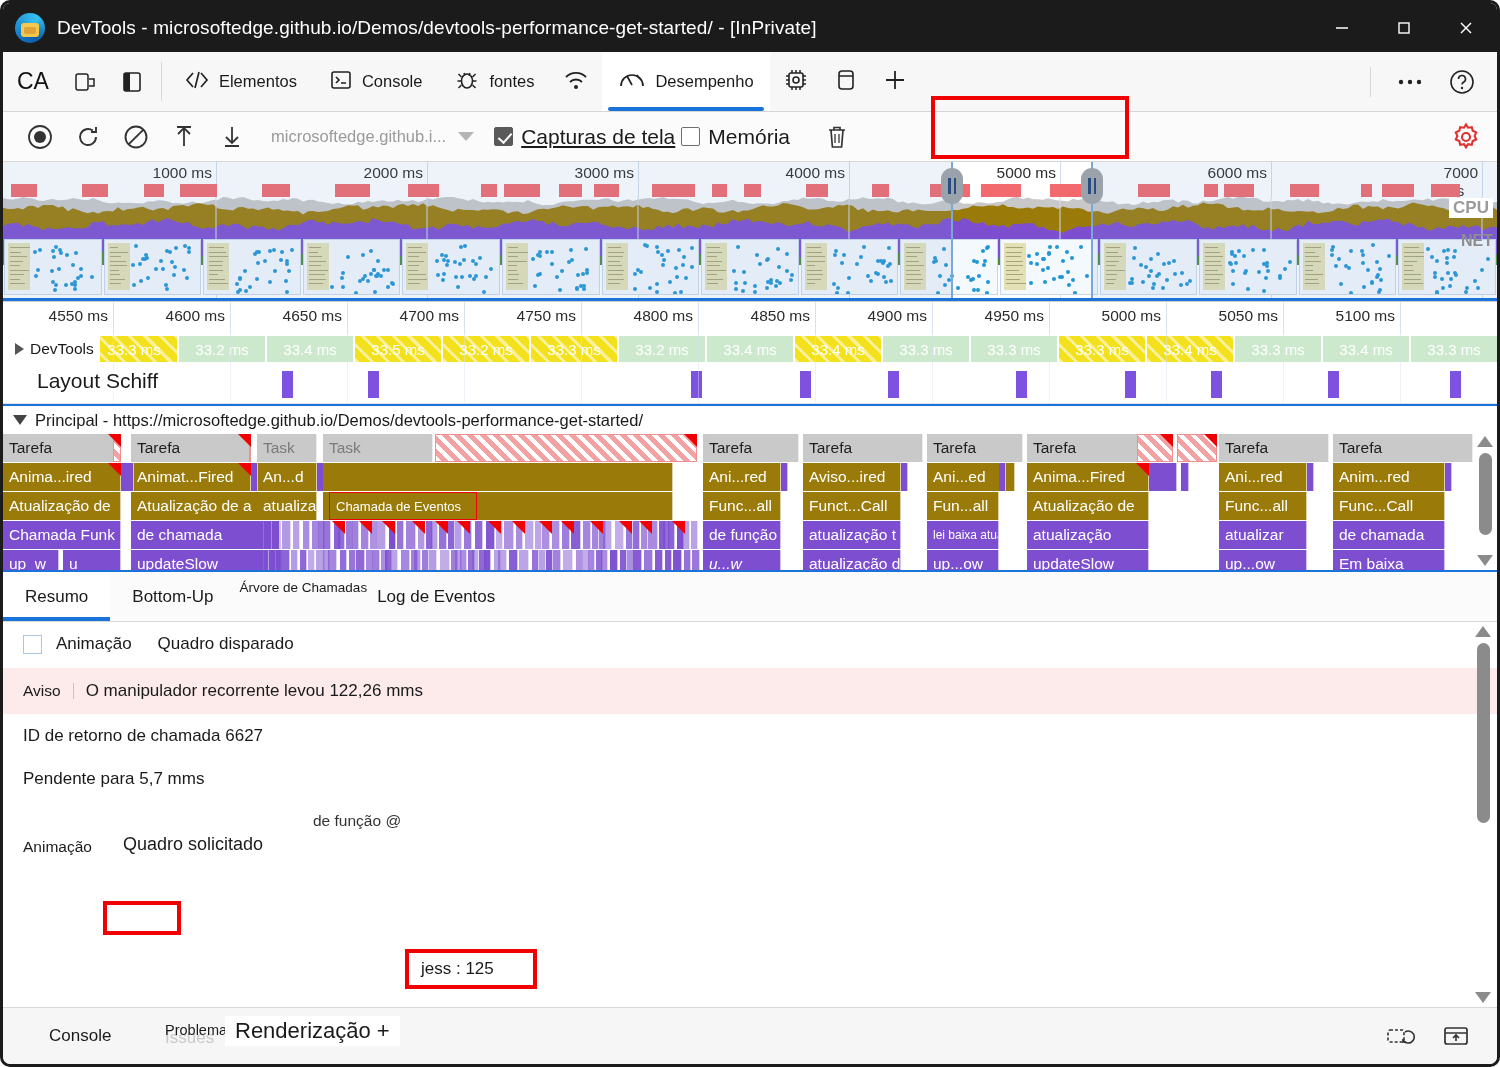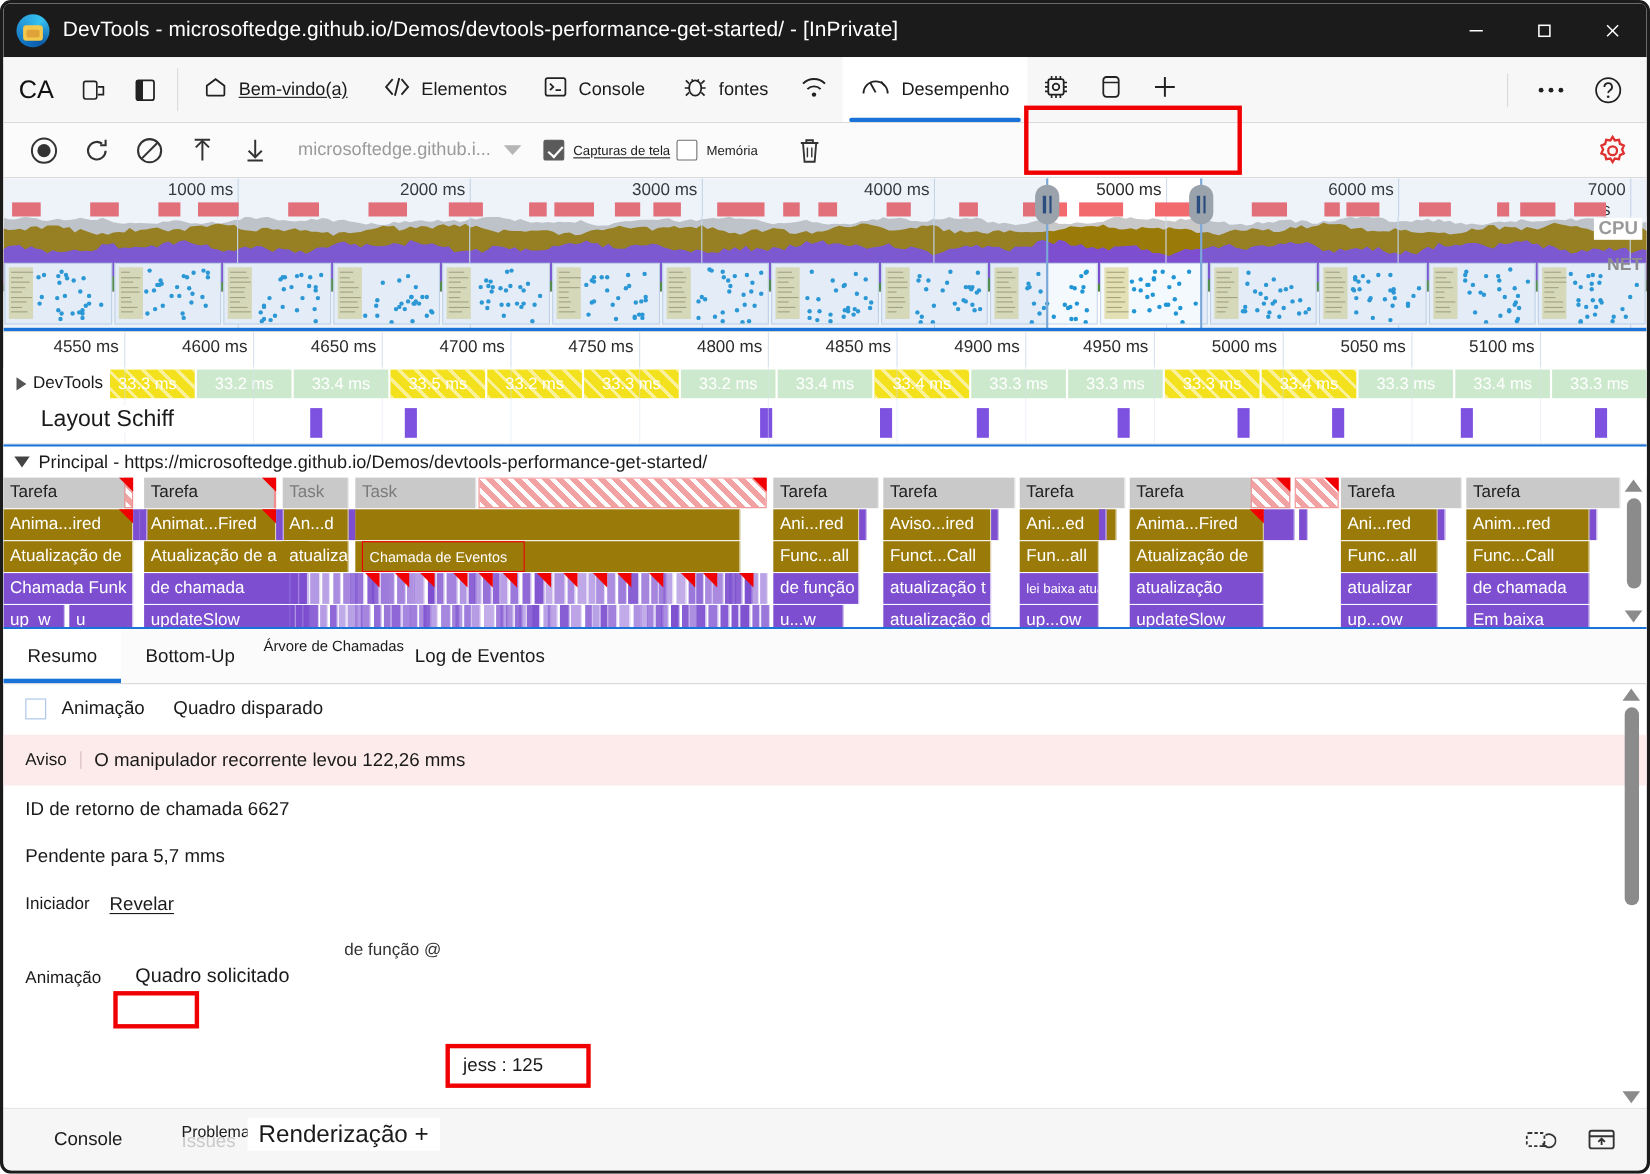--- a/index.html
+++ b/index.html
@@ -46,21 +46,21 @@
   .captoolbar { height:50px; flex:0 0 50px; background:#fbfbfb; display:flex; align-items:center;
      gap:2px; border-bottom:1px solid #d6d6d6; padding-left:14px; position:relative;}
   .cicon { width:46px; height:40px; display:flex; align-items:center; justify-content:center; }
   .urlsel { display:flex; align-items:center; gap:12px; margin-left:14px; }
   .urlsel .u { font-size:16.5px; color:#9a9a9a; }
   .caret { width:0;height:0;border-left:8px solid transparent;border-right:8px solid transparent;border-top:9px solid #b5b5b5;}
   .chk { display:flex; align-items:center; gap:8px; margin-left:18px; }
   .box { width:19px;height:19px;border:1.6px solid #6f6f6f;background:#fff;border-radius:2px;position:relative;}
   .box.on { background:#5a5a5a; border-color:#5a5a5a; }
   .box.on:after{content:"";position:absolute;left:5.5px;top:1.5px;width:6px;height:11px;border:solid #fff;border-width:0 2.4px 2.4px 0;transform:rotate(42deg);}
-  .chk .t { font-size:12px; }
+  .chk .t { font-size:21px; }
   .chk .t.und { text-decoration:underline; text-underline-offset:2px;}
   .trash { margin-left:22px; }
   .gear-right { position:absolute; right:14px; top:8px; }
 
   
   .overview { flex:0 0 140px; position:relative; background:#fff; border-bottom:1px solid #cfcfcf; overflow:hidden;}
   .ruler { position:absolute; left:0; right:0; top:0; height:26px; }
   .rtick { position:absolute; top:2px; font-size:15.5px; color:#2b2b2b; transform:translateX(-100%); padding-right:4px;}
   .rline { position:absolute; top:0; bottom:-114px; width:1px; background:#cfdced; }
   .frames-strip { position:absolute; left:0; right:0; top:22px; height:13px;}
@@ -200,28 +200,20 @@
         </svg>
     </div>
     <div class="iconbtn">
       <svg width="26" height="26" viewBox="0 0 26 26">
           <rect x="5" y="4" width="16" height="18" rx="2" fill="none" stroke="#222" stroke-width="1.6"></rect>
           <rect x="5" y="4" width="6" height="18" fill="#222"></rect>
         </svg>
     </div>
     <div class="vsep"></div>
 
-    <div class="tab underlined">
-      <span>
-        <svg width="24" height="24" viewBox="0 0 24 24">
-            <path d="M4 11l8-6 8 6v8a1 1 0 01-1 1H5a1 1 0 01-1-1z" fill="none" stroke="#222" stroke-width="1.6"></path>
-          </svg>
-      </span>
-      <span class="lbl">Bem-vindo(a)</span>
-    </div>
 
     <div class="tab">
       <span>
         <svg width="26" height="22" viewBox="0 0 26 22">
             <path d="M9 4L3 11l6 7M17 4l6 7-6 7" fill="none" stroke="#222" stroke-width="1.7"></path>
             <line x1="15" y1="3" x2="11" y2="19" stroke="#222" stroke-width="1.7"></line>
           </svg>
       </span>
       <span class="lbl">Elementos</span>
     </div>
@@ -1249,21 +1241,21 @@
         <div class="ev purple" style="left: 128px; width: 150px; top: 87px;">de chamada</div>
         <div class="ev purple" style="left: 700px; width: 78px; top: 87px;">de função</div>
         <div class="ev purple" style="left: 800px; width: 98px; top: 87px;">atualização t</div>
         <div class="ev purple sm" style="left: 924px; width: 72px; top: 87px;">lei baixa atualização</div>
         <div class="ev purple" style="left: 1024px; width: 122px; top: 87px;">atualização</div>
         <div class="ev purple" style="left: 1216px; width: 88px; top: 87px;">atualizar</div>
         <div class="ev purple" style="left: 1330px; width: 112px; top: 87px;">de chamada</div>
         <div class="ev purple" style="left: 0px; width: 56px; top: 116px;">up_w</div>
         <div class="ev purple" style="left: 60px; width: 58px; top: 116px;">u</div>
         <div class="ev purple" style="left: 128px; width: 150px; top: 116px;">updateSlow</div>
-        <div class="ev purple" style="left: 700px; width: 64px; top: 116px;">u...w</div>
+        <div class="ev purple" style="left: 700px; width: 78px; top: 116px; font-style: italic;">u...w</div>
         <div class="ev purple" style="left: 800px; width: 98px; top: 116px;">atualização de</div>
         <div class="ev purple" style="left: 924px; width: 72px; top: 116px;">up...ow</div>
         <div class="ev purple" style="left: 1024px; width: 122px; top: 116px;">updateSlow</div>
         <div class="ev purple" style="left: 1216px; width: 88px; top: 116px;">up...ow</div>
         <div class="ev purple" style="left: 1330px; width: 112px; top: 116px;">Em baixa</div>
         <div class="ev purple" style="left: 254px; width: 2px; top: 87px; opacity: 0.54;"></div>
         <div class="ev purple" style="left: 259px; width: 10px; top: 87px; opacity: 0.51;"></div>
         <div class="ev purple" style="left: 270px; width: 6px; top: 87px; opacity: 0.98;"></div>
         <div class="ev purple" style="left: 279px; width: 9px; top: 87px; opacity: 0.58;"></div>
         <div class="ev purple" style="left: 290px; width: 7px; top: 87px; opacity: 0.53;"></div>
@@ -1426,24 +1418,20 @@
         <span>O manipulador recorrente levou 122,26 mms</span>
       </div>
 
       <div class="drow">
           <span>ID de retorno de chamada 6627</span>
         </div>
       <div class="drow">
           <span>Pendente para 5,7 mms</span>
         </div>
 
-      <div class="drow" style="gap:18px;">
-        <span style="font-size:15.5px;">Iniciador</span>
-        <span class="reveal">Revelar</span>
-      </div>
 
       <div class="animrow">
         <span class="a1">Animação</span>
         <span class="a2">Quadro solicitado</span>
         <span class="a3">de função @</span>
       </div>
 
       <div class="scroll-v" style="top:4px;bottom:4px;right:4px;">
         <div class="sv-arrow-u"></div>
         <div class="sv-thumb" style="height:180px;margin:6px 0;"></div>

